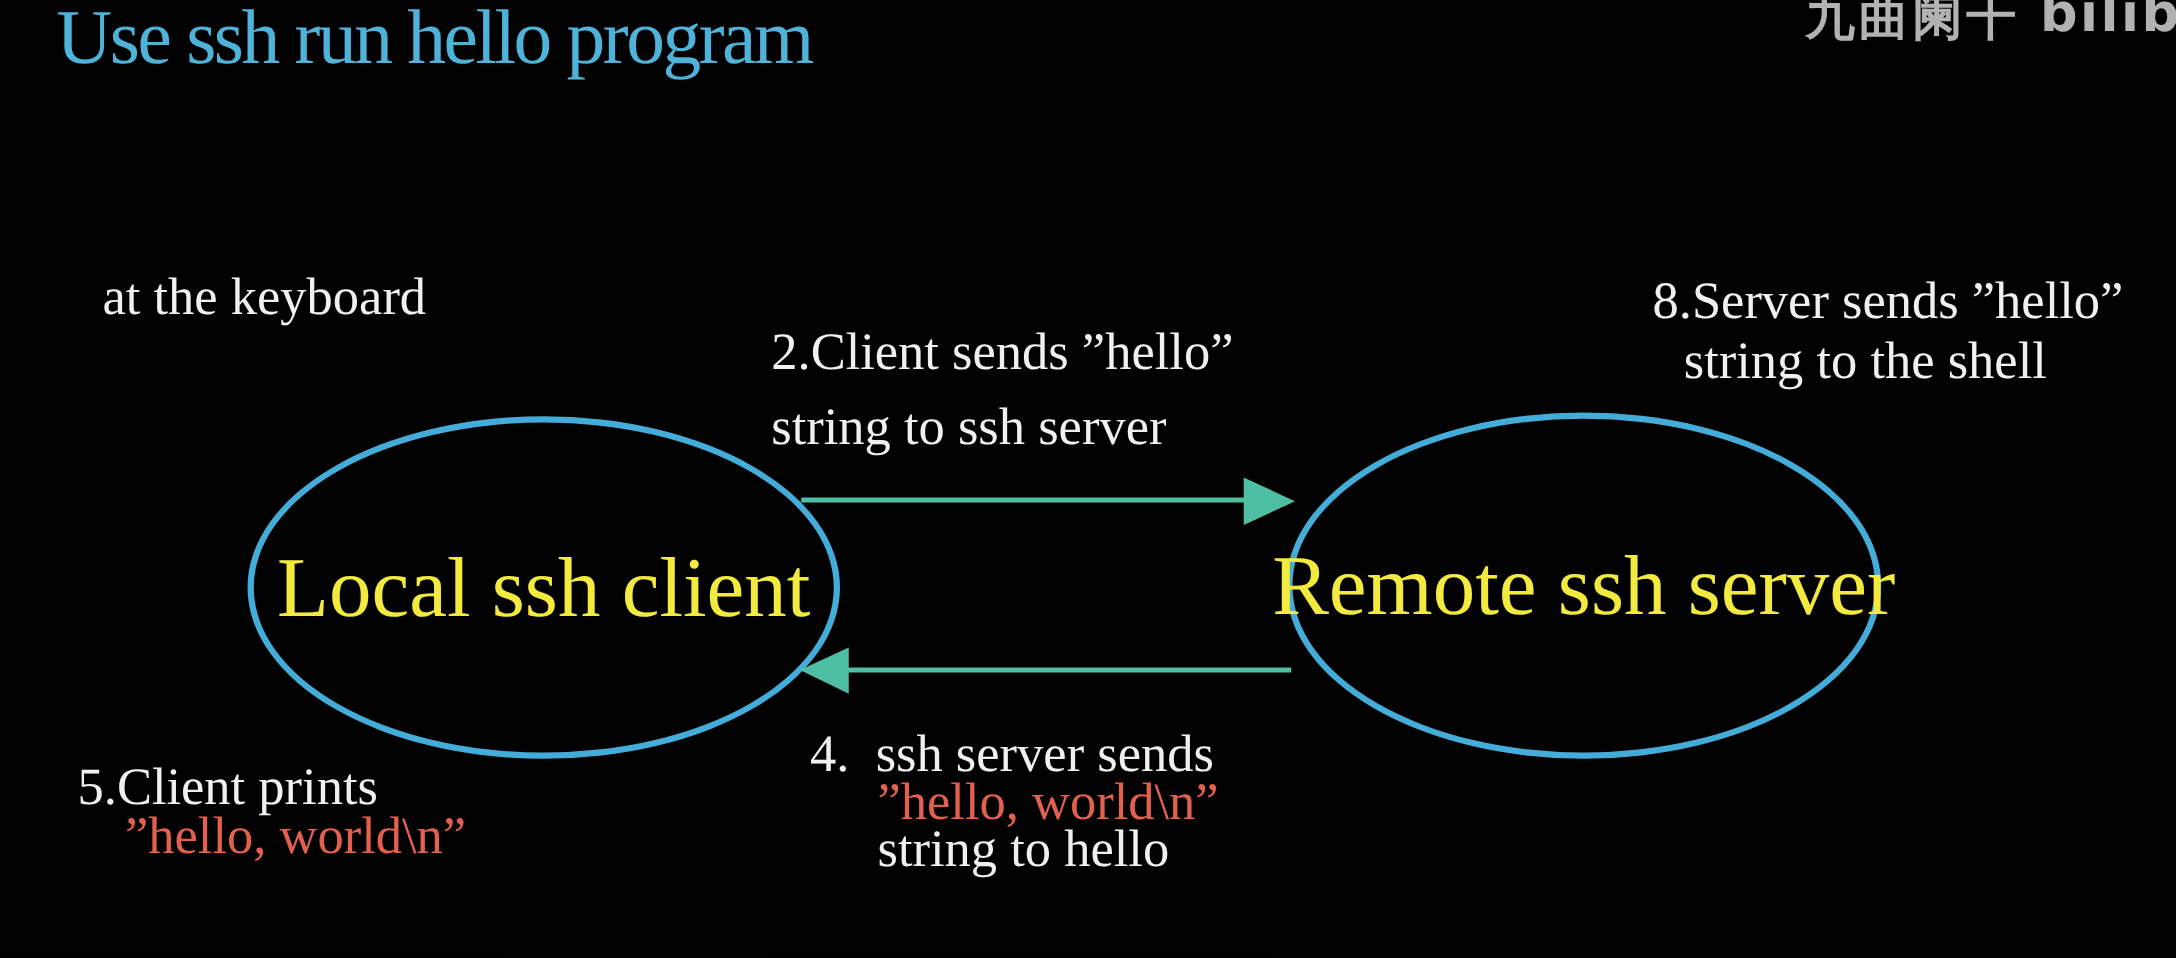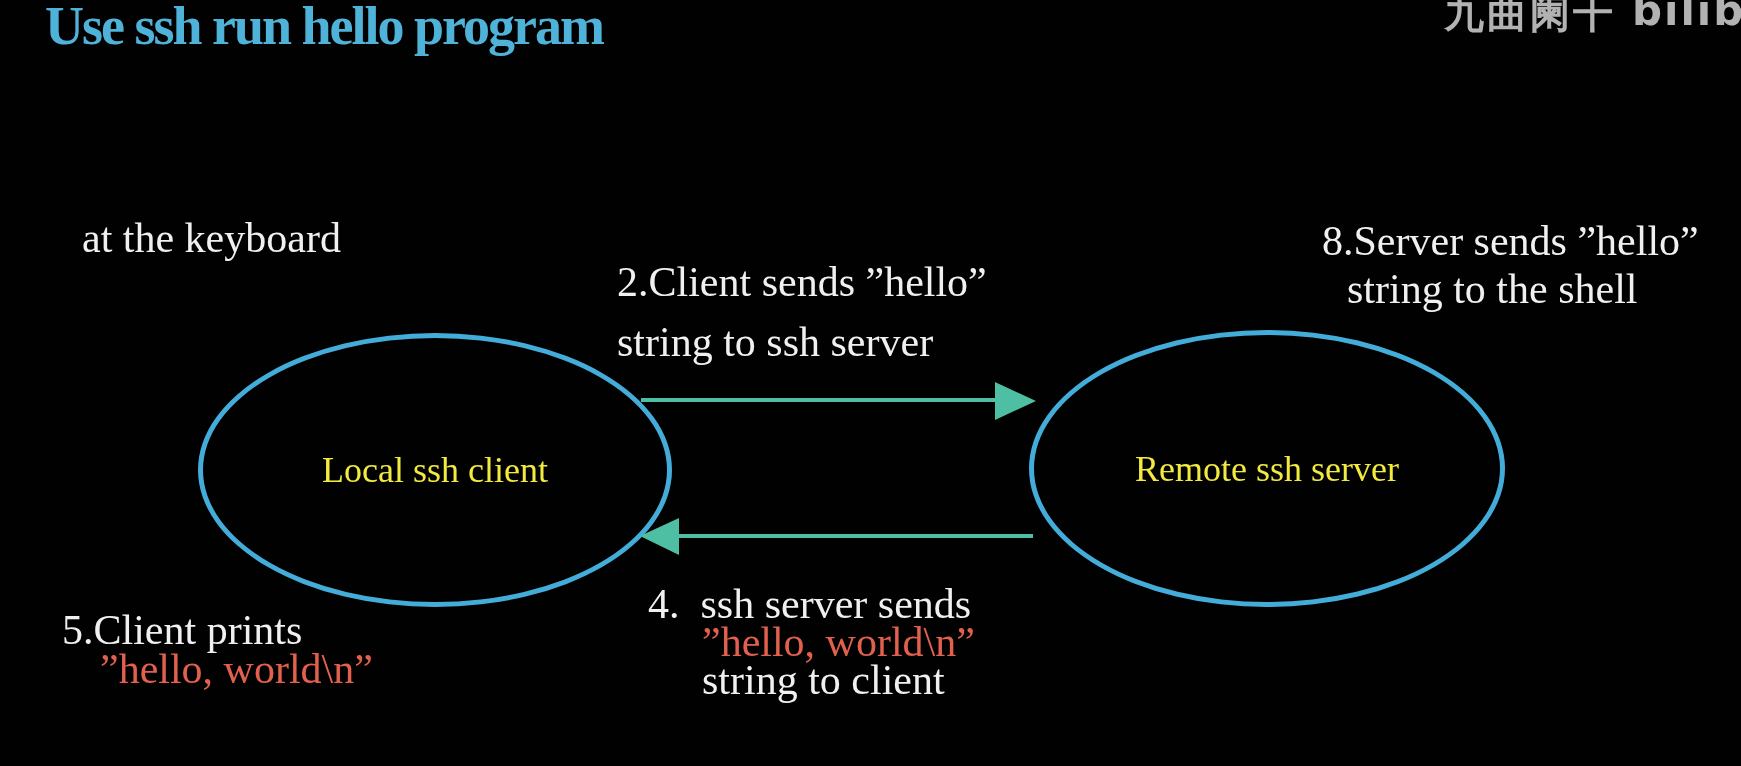--- a/index.html
+++ b/index.html
@@ -1,37 +1,37 @@
 <!DOCTYPE html>
 <html><head>
 <meta charset="utf-8">
 <style>
   html,body{margin:0;padding:0;background:#000;}
   .stage{
     position:relative;width:1741px;height:766px;background:#010101;overflow:hidden;
     font-family:"Liberation Serif","DejaVu Serif",serif;
   }
   .title{
-    position:absolute;left:45px;top:-1px;font-size:54px;line-height:1;
-    letter-spacing:-2px;color:#4fb2d9;white-space:nowrap;font-weight:700;
+    position:absolute;left:45px;top:-1px;font-size:62px;line-height:1;
+    letter-spacing:-2px;color:#4fb2d9;white-space:nowrap;font-weight:400;
   }
   .watermark{
     position:absolute;left:1444px;top:-14px;display:flex;gap:16px;align-items:flex-start;
     color:#b2b2b2;font-family:"DejaVu Sans","Liberation Sans",sans-serif;font-weight:700;
     white-space:nowrap;
   }
   .wm-cn{font-size:40px;letter-spacing:3px;}
   .wm-logo{font-size:42px;font-weight:800;letter-spacing:2px;}
   .node{
     position:absolute;box-sizing:border-box;border:5px solid #43acd9;border-radius:50%;
     display:flex;align-items:center;justify-content:center;
   }
   .node-client{left:198px;top:333px;width:474px;height:274px;}
   .node-server{left:1029px;top:330px;width:476px;height:277px;}
-  .node-label{color:#f2ea3e;font-size:36px;white-space:nowrap;}
+  .node-label{color:#f2ea3e;font-size:68px;white-space:nowrap;}
   .arrows{position:absolute;left:0;top:0;pointer-events:none;}
   .ann{position:absolute;color:#f0f0f0;font-size:42px;}
   .ann .line{display:block;white-space:pre;}
   .ann .red{color:#e2604e;}
   .s1{left:64px;top:207px;line-height:63px;}
   .s1 .l2{padding-left:18px;}
   .s2{left:617px;top:252px;width:456px;line-height:60px;text-align:left;}
   .s3{left:1322px;top:223px;line-height:37px;}
   .s3 .l2{padding-left:25px;margin-top:11px;}
   .s4{left:648px;top:585px;line-height:38px;}
@@ -80,21 +80,21 @@
     </g>
     <g>
       <line x1="1033" y1="536" x2="675" y2="536" stroke="#4ebfa3" stroke-width="4"></line>
       <polygon points="679,518 679,555 640,536" fill="#4ebfa3"></polygon>
     </g>
   </svg>
 
   <div class="ann s4">
     <span class="line l1">4.  ssh server sends</span>
     <span class="line l2 red">”hello, world\n”</span>
-    <span class="line l3">string to client</span>
+    <span class="line l3">string to hello</span>
   </div>
 
   <div class="ann s5">
     <span class="line l1">5.Client prints</span>
     <span class="line l2 red">”hello, world\n”</span>
   </div>
 
 </div>
 
 </body></html>

